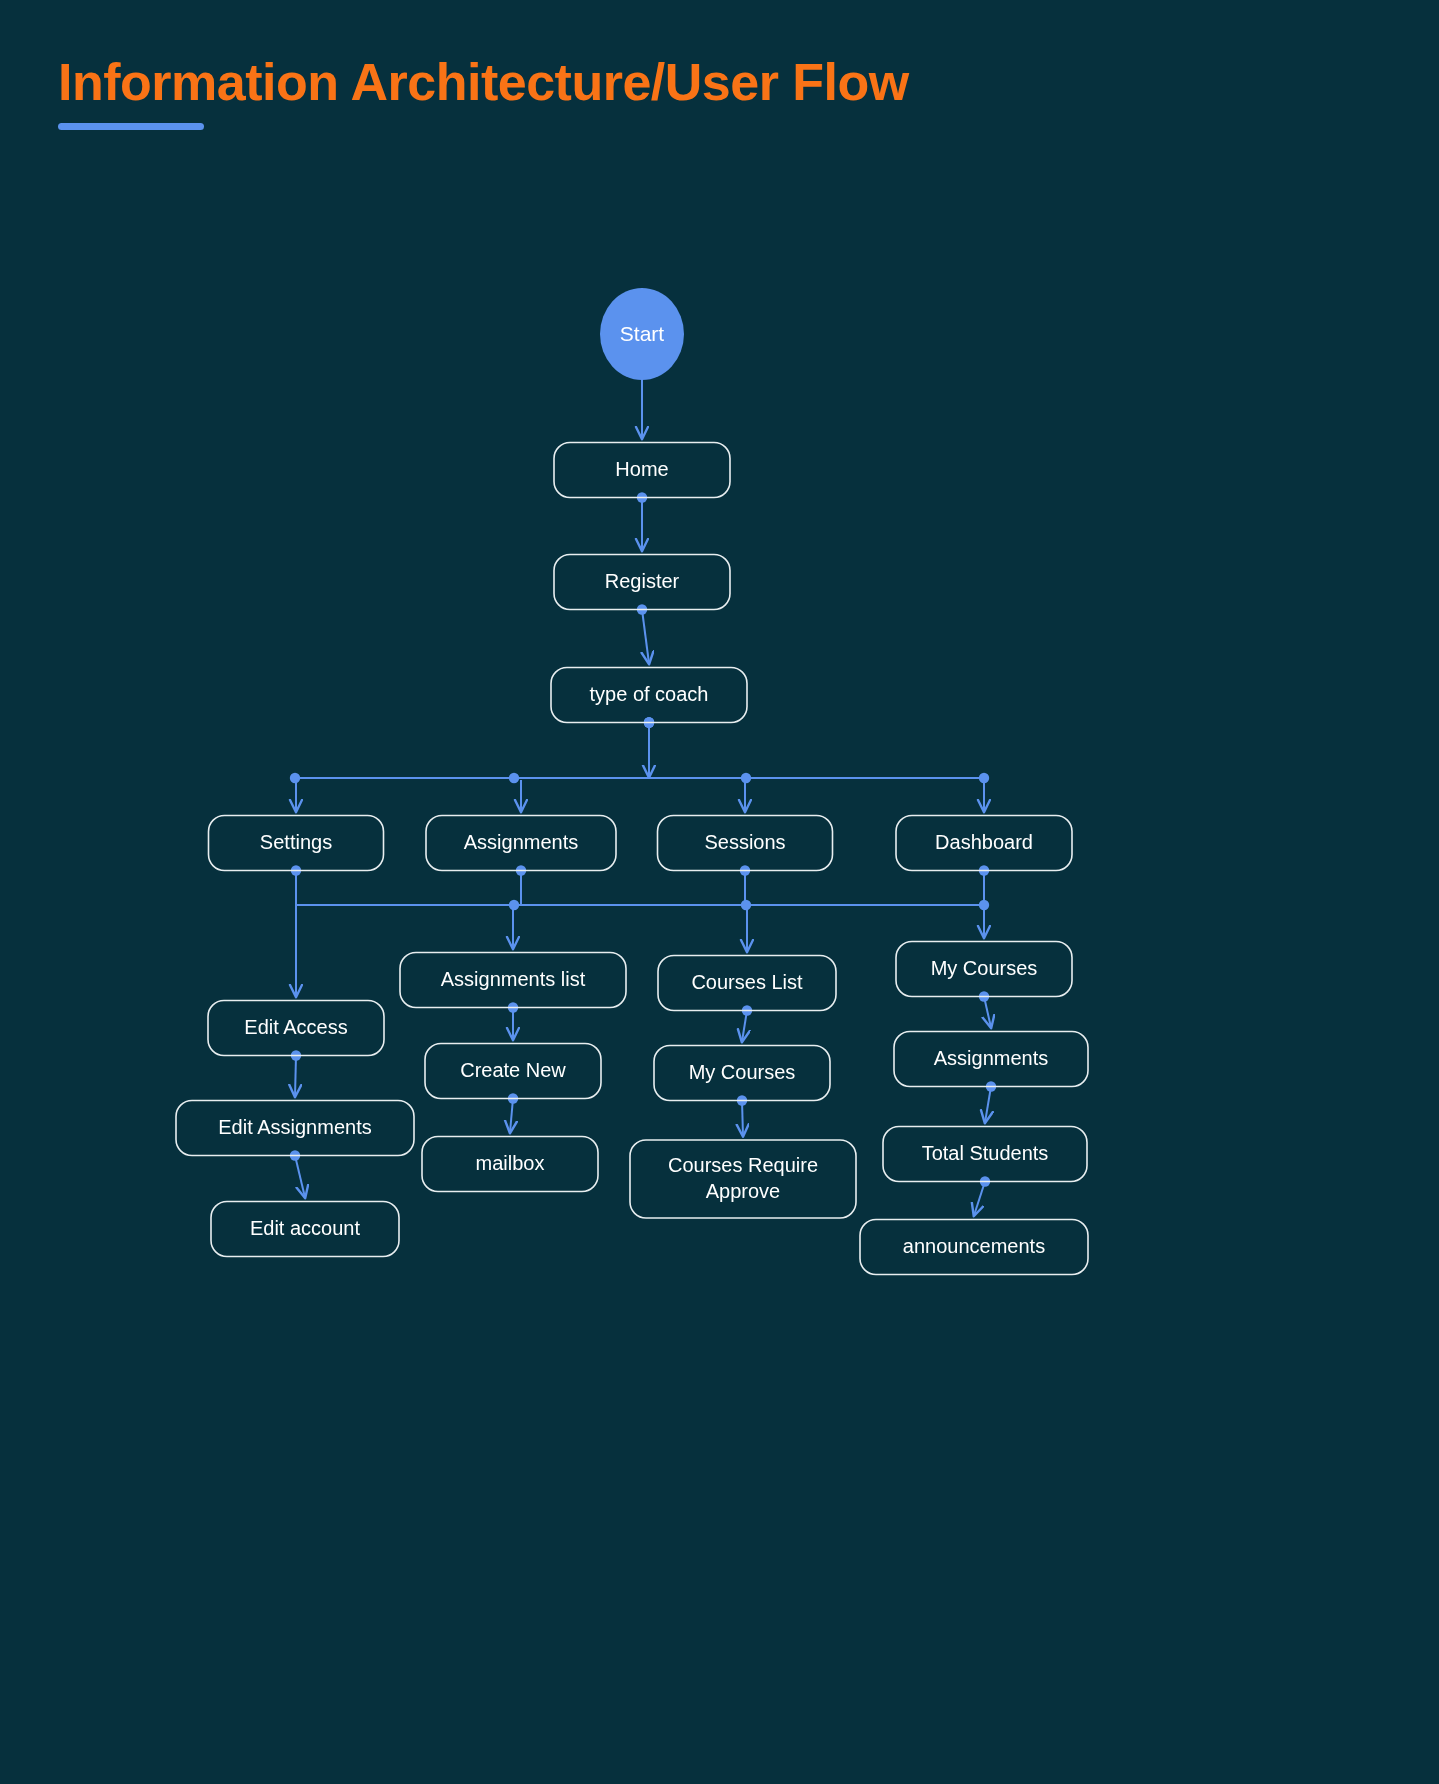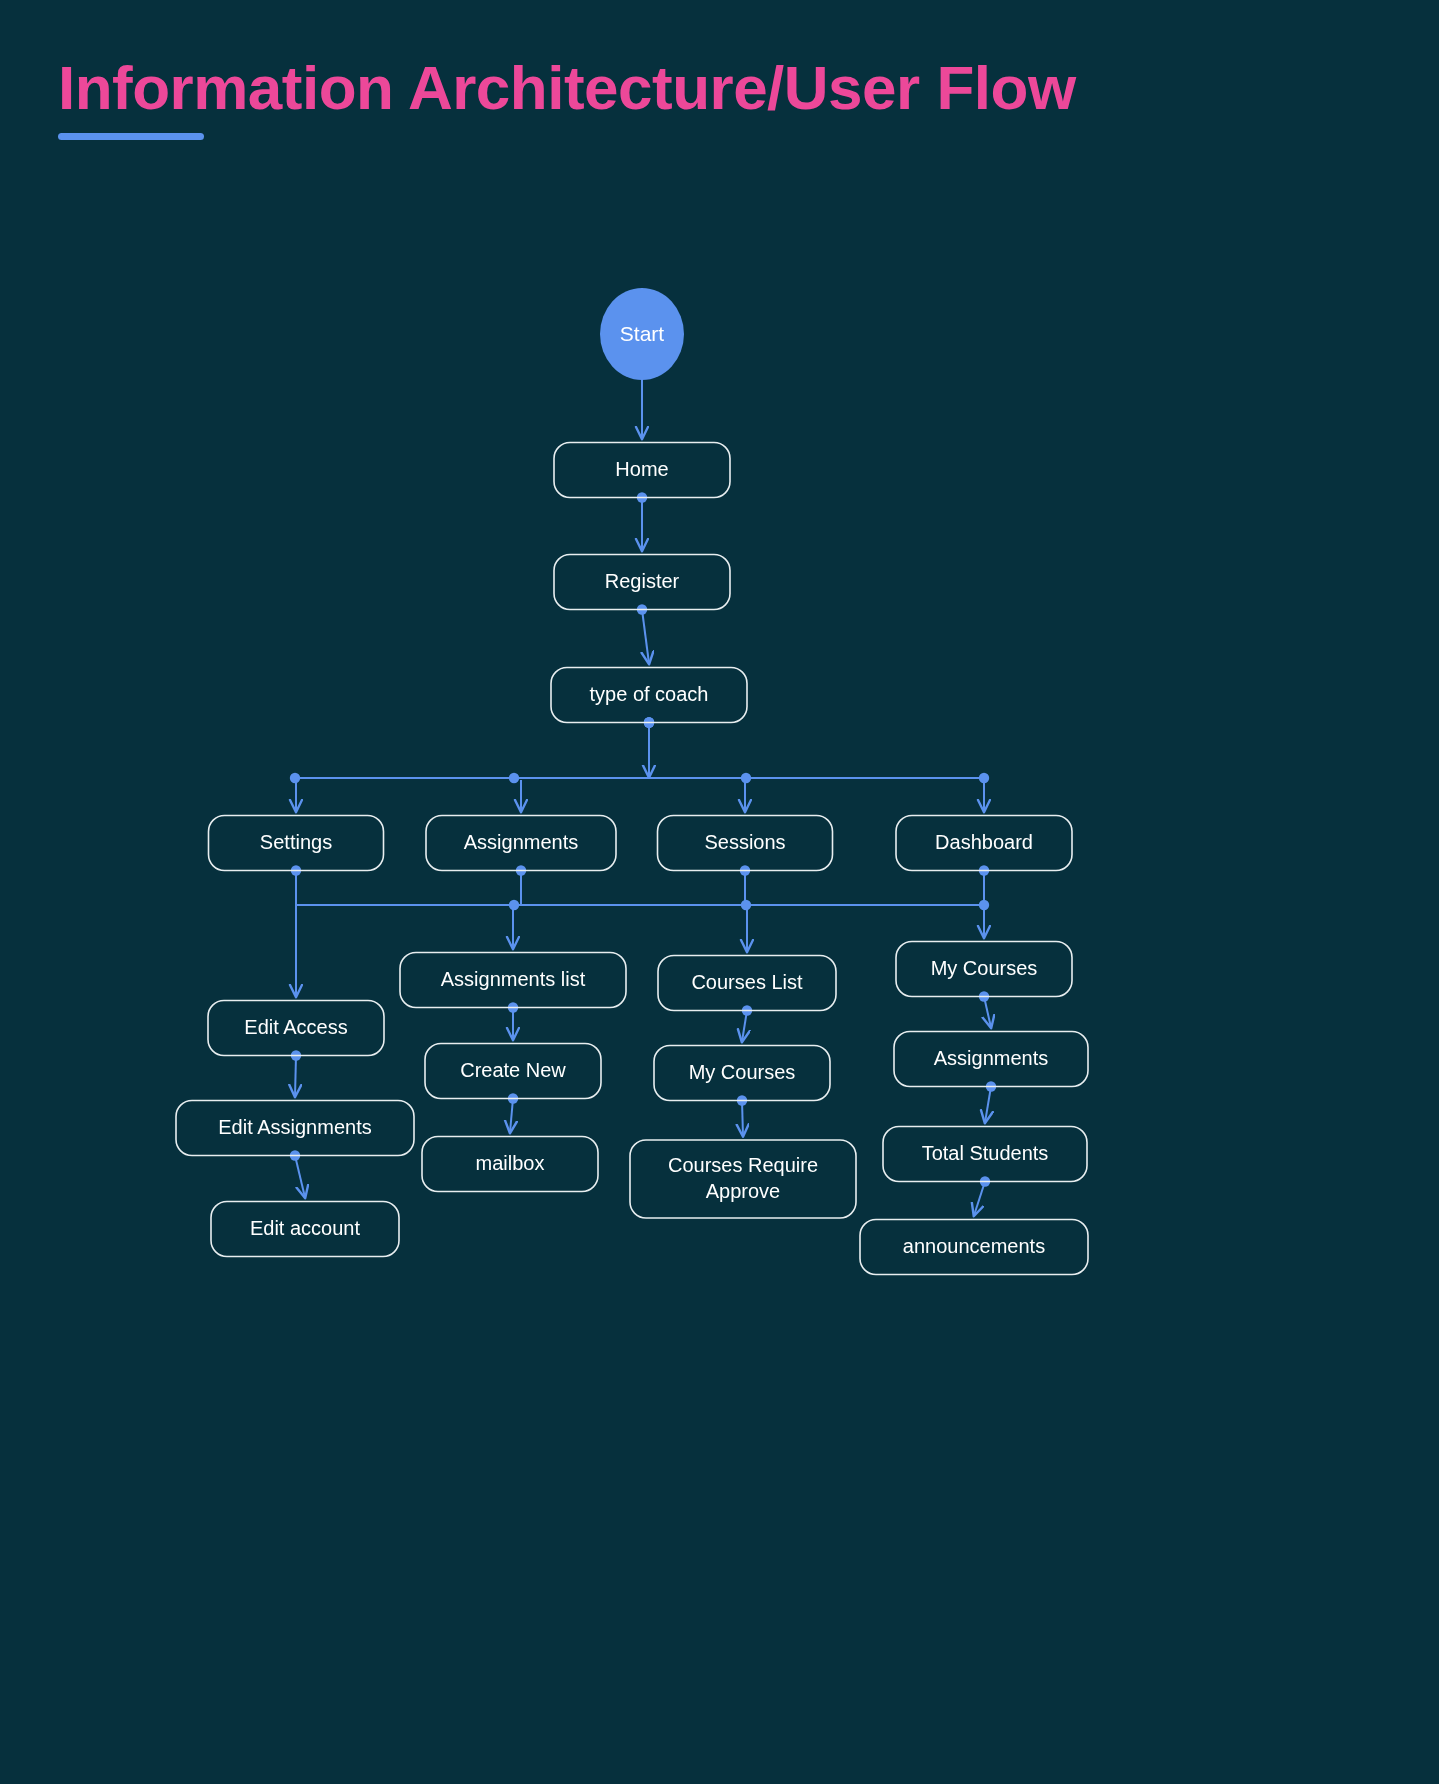--- a/index.html
+++ b/index.html
@@ -10,23 +10,23 @@
     overflow:hidden;
     position:relative;
   }
   #page{position:absolute;inset:0;}
 
   .title-wrap{
     position:absolute;
     left:58px; top:55px;
   }
   .title{
-    font-size:62px;
+    font-size:52px;
     font-weight:bold;
-    color:#ec4899;
+    color:#f97316;
     letter-spacing:-0.5px;
     line-height:1.05;
     white-space:nowrap;
   }
   .title-underline{
     margin-top:13px;
     width:146px;
     height:7px;
     border-radius:4px;
     background:#5b92ee;

